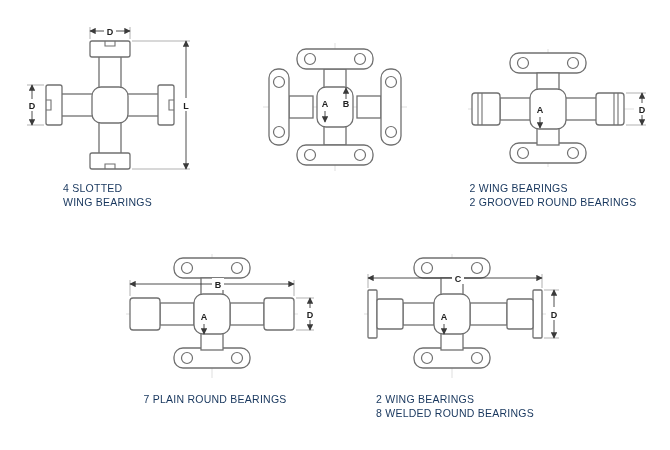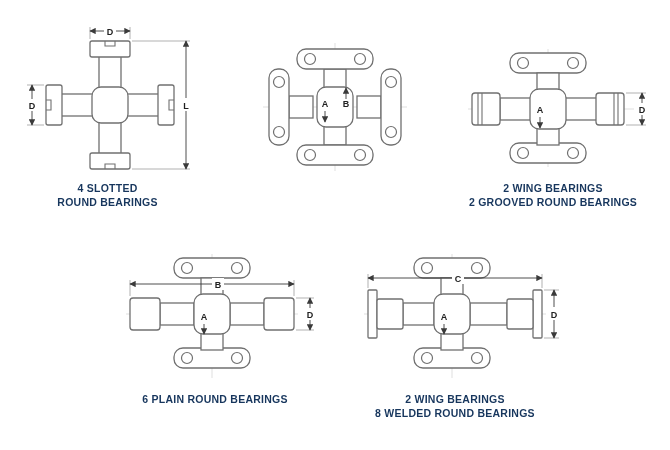--- a/index.html
+++ b/index.html
@@ -1,20 +1,20 @@
 <!DOCTYPE html>
 <html><head>
 <meta charset="utf-8">
 <style>
   *{margin:0;padding:0;box-sizing:border-box}
   html,body{width:670px;height:450px}
   body{background:#ffffff;font-family:"Liberation Sans",sans-serif}
   .stage{position:relative;width:670px;height:450px;background:#fff;overflow:hidden}
   .fig{position:absolute;display:flex;flex-direction:column;align-items:center}
-  .cap{margin-top:6px;text-align:center;color:#17365d;font-weight:bold;font-size:10.5px;line-height:1.35;letter-spacing:.25px}
+  .cap{margin-top:6px;text-align:left;color:#17365d;font-weight:normal;font-size:10.5px;line-height:1.35;letter-spacing:.25px}
   .cap-line{display:block;white-space:nowrap}
   svg{display:block}
   svg .part{fill:#fff;stroke:#707070;stroke-width:1.3}
   svg .part2{fill:none;stroke:#707070;stroke-width:1.1}
   svg .hole{fill:#fff;stroke:#707070;stroke-width:1.2}
   svg .dim{stroke:#3a3a3a;stroke-width:0.9;fill:none}
   svg .ext{stroke:#8f8f8f;stroke-width:0.7}
   svg .cl{stroke:#c9c9c9;stroke-width:0.6}
   svg .bg{fill:#ffffff}
   svg .dimtxt{fill:#222;font-size:9px;font-weight:bold;font-family:"Liberation Sans",sans-serif}
@@ -61,21 +61,21 @@
       <g>
         <line class="ext" x1="114" y1="26" x2="172" y2="26"></line>
         <line class="ext" x1="114" y1="154" x2="172" y2="154"></line>
         <line class="dim" x1="168" y1="26" x2="168" y2="154" marker-start="url(#ar1)" marker-end="url(#ar1)"></line>
         <rect class="bg" x="162" y="83" width="12" height="13"></rect>
         <text class="dimtxt" x="168" y="93.5" text-anchor="middle">L</text>
       </g>
     </svg>
     <figcaption class="cap">
       <span class="cap-line">4 SLOTTED</span>
-      <span class="cap-line">ROUND BEARINGS</span>
+      <span class="cap-line">WING BEARINGS</span>
     </figcaption>
   </figure>
 
   <figure class="fig" style="left:240px;top:25px;width:190px">
     <svg width="190" height="150" viewBox="0 0 190 150">
       <defs>
         <marker id="ar2" viewBox="0 0 10 10" refX="9" refY="5" markerWidth="7" markerHeight="7" orient="auto-start-reverse">
           <path d="M0,0L10,5L0,10z" fill="#3a3a3a"></path>
         </marker>
       </defs>
@@ -218,21 +218,21 @@
       </g>
       <g>
         <line class="ext" x1="196" y1="70" x2="214" y2="70"></line>
         <line class="ext" x1="196" y1="102" x2="214" y2="102"></line>
         <line class="dim" x1="210" y1="70" x2="210" y2="102" marker-start="url(#ar4)" marker-end="url(#ar4)"></line>
         <rect class="bg" x="204" y="80" width="12" height="12"></rect>
         <text class="dimtxt" x="210" y="89.5" text-anchor="middle">D</text>
       </g>
     </svg>
     <figcaption class="cap">
-      <span class="cap-line">6 PLAIN ROUND BEARINGS</span>
+      <span class="cap-line">7 PLAIN ROUND BEARINGS</span>
     </figcaption>
   </figure>
 
   <figure class="fig" style="left:340px;top:228px;width:230px">
     <svg width="230" height="158" viewBox="0 0 230 158">
       <defs>
         <marker id="ar5" viewBox="0 0 10 10" refX="9" refY="5" markerWidth="7" markerHeight="7" orient="auto-start-reverse">
           <path d="M0,0L10,5L0,10z" fill="#3a3a3a"></path>
         </marker>
       </defs>

